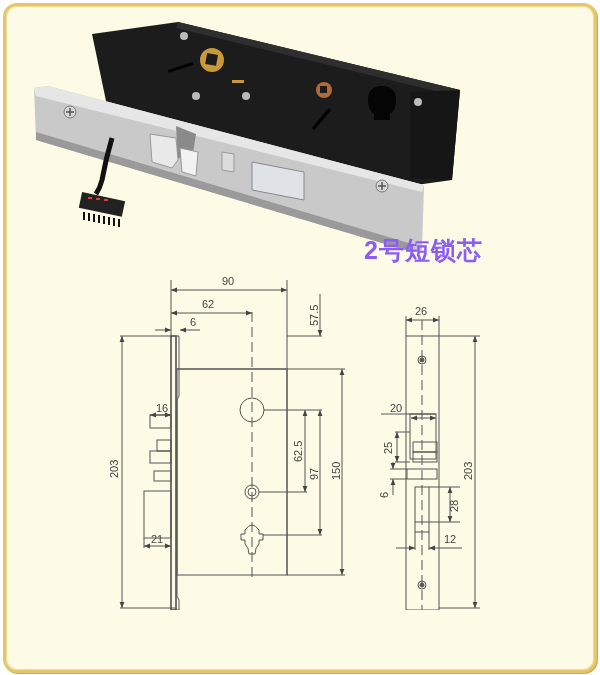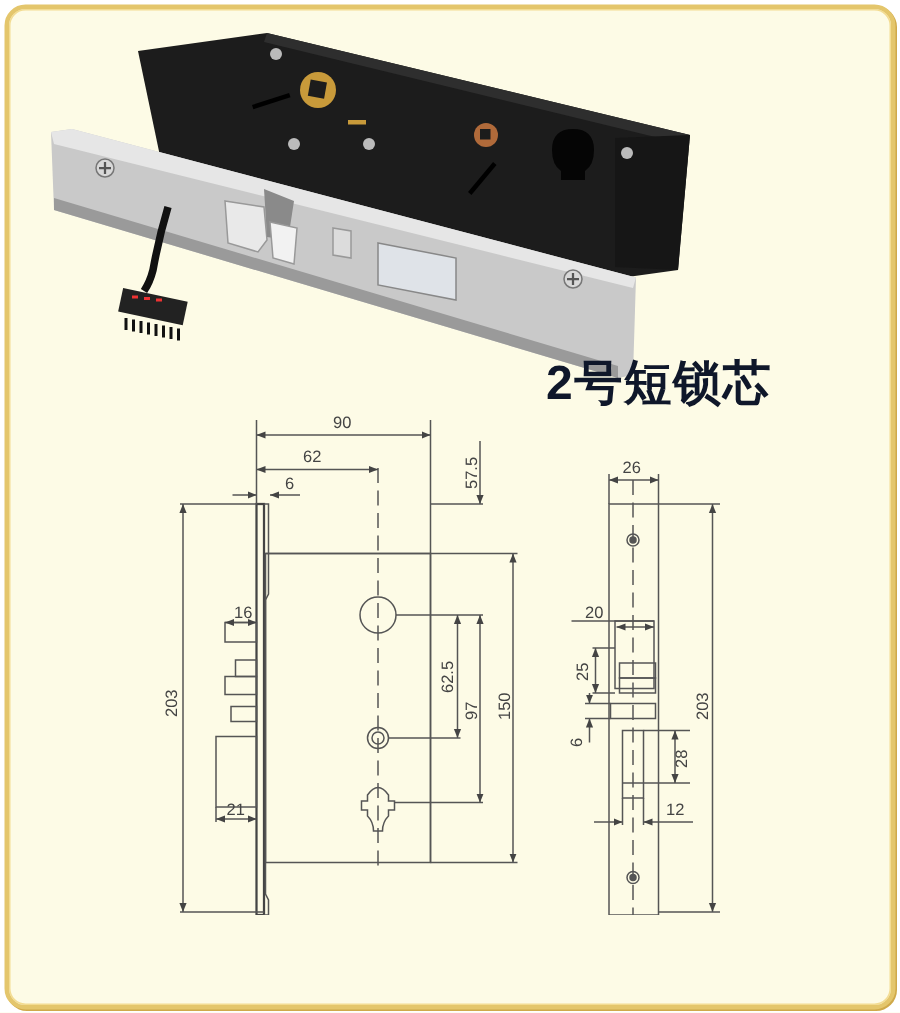--- a/index.html
+++ b/index.html
@@ -8,21 +8,21 @@
       font-family: "Liberation Sans", "DejaVu Sans", sans-serif;
     }
     .frame {
       position: absolute; left: 3px; top: 3px; width: 588px; height: 664px;
       border: 3px solid #e4c66c; border-radius: 14px;
       background: #fdfbe6;
       box-shadow: 1px 1px 0 #cfa94a, inset 0 0 0 1px #f3dc92;
     }
     .title {
       position: absolute; left: 364px; top: 234px;
-      font-size: 32px; font-weight: bold; color: #0f172a; letter-spacing: 1px;
+      font-size: 25px; font-weight: bold; color: #8b5cf6; letter-spacing: 1px;
     }
     svg text { font-family: "Liberation Sans", "DejaVu Sans", sans-serif; }
   </style>
 </head>
 <body>
 
 <div class="frame"></div>
 
 <svg style="position:absolute;left:0;top:0" width="600" height="260" viewBox="0 0 600 260">
 

